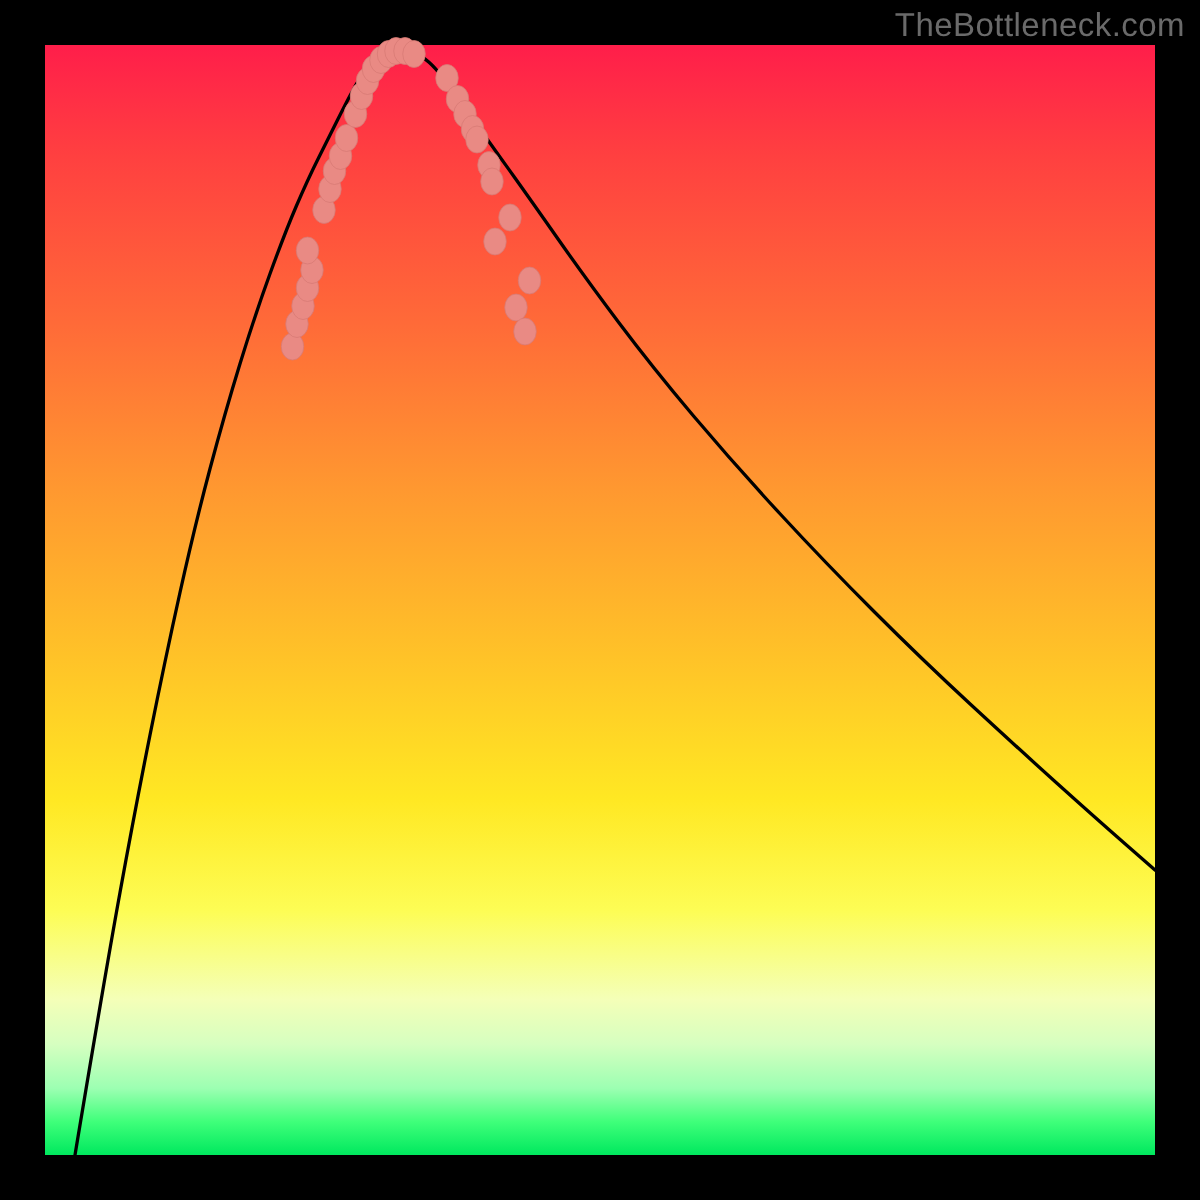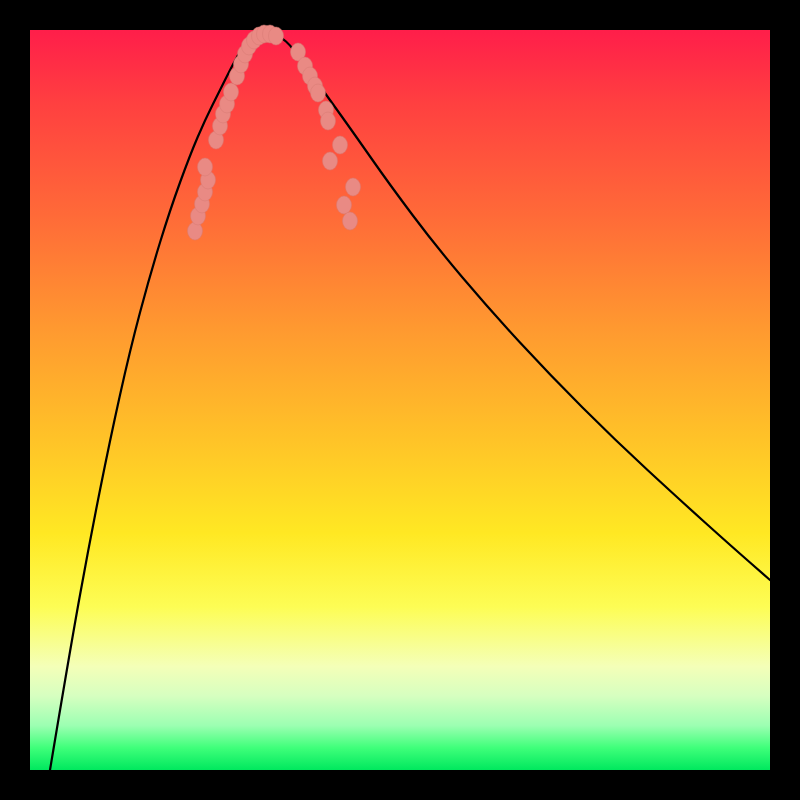--- a/index.html
+++ b/index.html
@@ -56,20 +56,21 @@
     top: 0;
     width: 740px;
     height: 740px;
     overflow: visible;
   }
 </style>
 </head>
 <body>
 
 <div class="frame">
+  <div class="watermark">TheBottleneck.com</div>
   <div class="plot">
     <svg class="curve" viewBox="0 0 740 740">
       <g>
         <path id="left-branch-path" fill="none" stroke-width="2.2" stroke-linecap="round" d="M 20 740 Q 40 620 50 565 Q 60 510 70 460 Q 80 410 90 365 Q 100 320 110 282.5 Q 120 245 130 212.5 Q 140 180 150 152.5 Q 160 125 167.5 107.5 Q 175 90 182.5 75 Q 190 60 195 50 Q 200 40 204 32.5 Q 208 25 211.5 20 Q 215 15 218 11.5 Q 221 8 223 6 T 225 4" stroke="#000000"></path>
         <path id="right-branch-path" fill="none" stroke-width="2.2" stroke-linecap="round" d="M 245 4 Q 252 8 256 11.5 Q 260 15 265 21.5 Q 270 28 276 36.5 Q 282 45 291 57.5 Q 300 70 312.5 87.5 Q 325 105 342.5 130 Q 360 155 382.5 185 Q 405 215 432.5 247.5 Q 460 280 490 312.5 Q 520 345 552.5 377.5 Q 585 410 617.5 440 Q 650 470 675 492.5 Q 700 515 720 532.5 T 740 550" stroke="#000000"></path>
       </g>
       <g id="markers-group">
           <ellipse cx="165" cy="201" rx="7.5" ry="9" fill="#e98a84" stroke="#d77a74" stroke-width="0.5"></ellipse>
           <ellipse cx="168" cy="186" rx="7.5" ry="9" fill="#e98a84" stroke="#d77a74" stroke-width="0.5"></ellipse>
           <ellipse cx="172" cy="174" rx="7.5" ry="9" fill="#e98a84" stroke="#d77a74" stroke-width="0.5"></ellipse>

